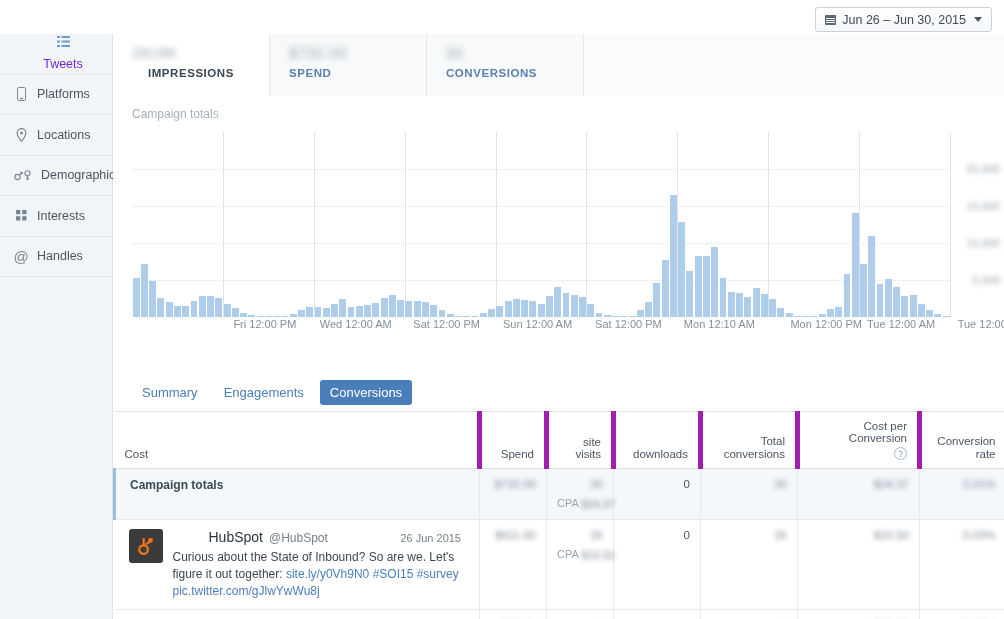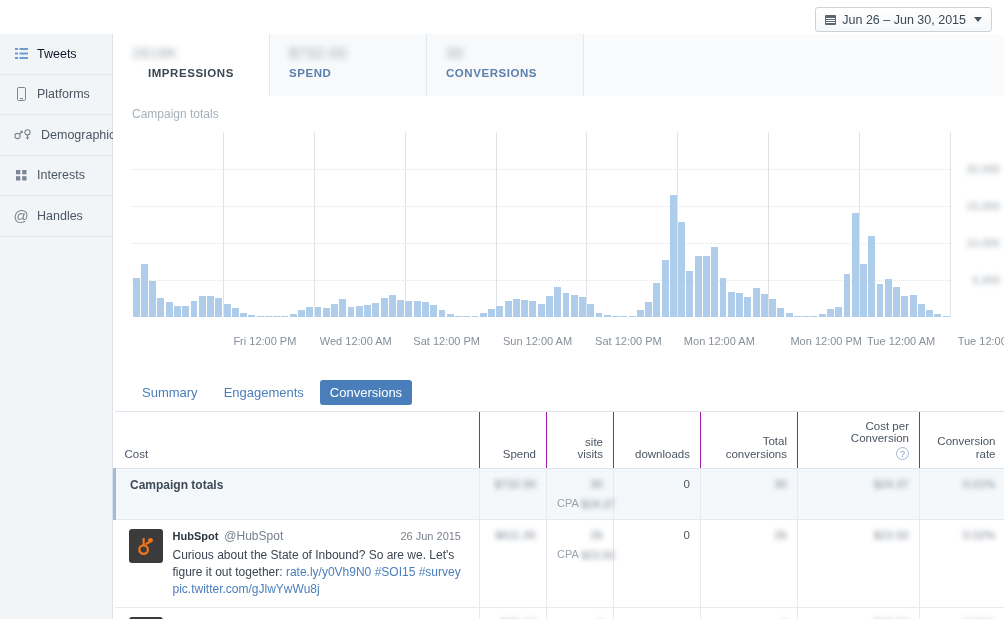--- a/index.html
+++ b/index.html
@@ -52,21 +52,21 @@
     background: #f2f5f8;
     border-right: 1px solid #dde3e9;
   }
   .side-item {
     height: 40.5px; padding-left: 14px;
     display: flex; align-items: center; gap: 9px;
     border-bottom: 1px solid #e2e7ec;
     font-size: 12.5px; color: #4b5663;
     cursor: pointer;
   }
-  .side-item.active { color: #0f172a; }
+  .side-item.active { color: #6d28d9; flex-direction: column; }
   .side-ico {
     width: 14px; height: 14px; flex: 0 0 14px;
     display: flex; align-items: center; justify-content: center;
     color: #7a8694; font-size: 12px; line-height: 1;
   }
   .side-item.active .side-ico { color: #6f9bd1; }
   .side-ico svg { display: block; }
 
   
   .main {
@@ -124,21 +124,21 @@
   }
   .bars {
     position: absolute; left: 0; bottom: 0; width: 100%; height: 100%;
     display: flex; align-items: flex-end;
   }
   .bar { flex: 1 1 0; margin: 0 0.7px; background: #aecdeb; min-height: 0; }
   .xaxis {
     position: absolute; left: 19px; top: 222px; width: 818px; height: 18px;
   }
   .xlabel {
-    position: absolute; top: 17px;
+    position: absolute; top: 0;
     font-size: 11px; color: #858f9a;
     transform: translateX(-50%);
     white-space: nowrap;
   }
   .yaxis {
     position: absolute; left: 845px; top: 36px; width: 50px; height: 185px;
   }
   .ylabel {
     position: absolute; right: 8px;
     font-size: 11px; color: #9aa4ae;
@@ -155,21 +155,21 @@
     padding: 5px 10px; border-radius: 3px;
     font-size: 13px; color: #4a7ebb; cursor: pointer;
   }
   .subtab.active { background: #4a7ebb; color: #fff; font-weight: normal; }
 
   
   .tbl { width: 891px; border-collapse: collapse; table-layout: fixed; }
   .tbl th {
     border-top: 1px solid #dde3e9;
     border-bottom: 1px solid #dde3e9;
-    border-left: 1px solid #a21caf;
+    border-left: 5px solid #a21caf;
     padding: 8px 10px;
     font-size: 11.5px; font-weight: normal; color: #4b5663;
     vertical-align: bottom; text-align: right;
     background: #fff; height: 34px;
   }
   .tbl th.c-tweet { text-align: left; border-left: none; }
   .help-circ {
     display: inline-flex; align-items: center; justify-content: center;
     width: 13px; height: 13px; margin-top: 2px;
     border: 1px solid #9fb9d6; border-radius: 50%;
@@ -199,21 +199,21 @@
   .cpa .blur { vertical-align: middle; }
 
   .tweet-cell { display: flex; gap: 10px; padding-left: 4px; }
   .avatar {
     flex: 0 0 34px; width: 34px; height: 34px;
     background: #3b3b3b; border-radius: 3px;
     display: flex; align-items: center; justify-content: center;
   }
   .tweet-body { flex: 1; }
   .tweet-head { display: flex; align-items: baseline; }
-  .tw-name { font-size: 11px; font-weight: bold; color: #2c3640; }
+  .tw-name { font-size: 14px; font-weight: normal; color: #2c3640; margin-left: 36px; }
   .tw-handle { font-size: 12px; color: #77818d; margin-left: 6px; }
   .tw-date { font-size: 11px; color: #77818d; margin-left: auto; padding-right: 8px; }
   .tw-text {
     margin-top: 4px; font-size: 12px; line-height: 17px; color: #3b4652;
     max-width: 320px;
   }
   .tw-text a { color: #4a7ebb; text-decoration: none; }
 </style>
 </head>
 <body>
@@ -245,20 +245,29 @@
       <span>Tweets</span>
     </div>
     <div class="side-item">
       <span class="side-ico">
         <svg width="9" height="14" viewBox="0 0 9 14">
             <rect x="0.5" y="0.5" width="8" height="13" rx="1.2" fill="none" stroke="currentColor"></rect>
             <rect x="3" y="11" width="3" height="1.2" fill="currentColor"></rect>
           </svg>
       </span>
       <span>Platforms</span>
+    </div>
+    <div class="side-item">
+      <span class="side-ico">
+        <svg width="11" height="14" viewBox="0 0 11 14">
+            <path d="M5.5 0.6C3.1.6 1.2 2.5 1.2 4.9c0 3 4.3 8.4 4.3 8.4s4.3-5.4 4.3-8.4C9.8 2.5 7.9.6 5.5.6z" fill="none" stroke="currentColor" stroke-width="1.2"></path>
+            <circle cx="5.5" cy="4.9" r="1.5" fill="currentColor"></circle>
+          </svg>
+      </span>
+      <span>Locations</span>
     </div>
     <div class="side-item">
       <span class="side-ico" style="width:18px;flex:0 0 18px;">
         <svg width="18" height="13" viewBox="0 0 18 13">
             <g fill="none" stroke="currentColor" stroke-width="1.1">
           <circle cx="3.5" cy="8" r="2.6"></circle>
               <path d="M5.6 6L8 3.6M6.2 3.2h2v2"></path>
           <circle cx="13.5" cy="4.3" r="2.6"></circle>
               <path d="M13.5 7v4.6M11.9 9.7h3.2"></path>
         </g>
@@ -422,21 +431,21 @@
             <div class="bar" title="h97: 400" style="height: 2.96px; background: rgb(174, 205, 235);"></div>
             <div class="bar" title="h98: 200" style="height: 1.48px; background: rgb(174, 205, 235);"></div>
           </div>
       </div>
       <div class="xaxis" id="xaxis-layer">
           <div class="xlabel" style="left: 132.889px;">Fri 12:00 PM</div>
           <div class="xlabel" style="left: 223.778px;">Wed 12:00 AM</div>
           <div class="xlabel" style="left: 314.667px;">Sat 12:00 PM</div>
           <div class="xlabel" style="left: 405.556px;">Sun 12:00 AM</div>
           <div class="xlabel" style="left: 496.444px;">Sat 12:00 PM</div>
-          <div class="xlabel" style="left: 587.333px;">Mon 12:00 AM</div>
+          <div class="xlabel" style="left: 587.333px;">Mon 12:10 AM</div>
           <div class="xlabel" style="left: 678.222px; margin-left: 16px;">Mon 12:00 PM</div>
           <div class="xlabel" style="left: 769.111px;">Tue 12:00 AM</div>
           <div class="xlabel" style="left: 860px;">Tue 12:00 PM</div>
         </div>
       <div class="yaxis" id="yaxis-layer">
           <div class="ylabel" style="top: 37px;">20,000</div>
           <div class="ylabel" style="top: 74px;">15,000</div>
           <div class="ylabel" style="top: 111px;">10,000</div>
           <div class="ylabel" style="top: 148px;">5,000</div>
         </div>
@@ -506,21 +515,21 @@
                       <path d="M10 8.4L14 6.1l1 1.8-4 2.3z"></path>
                     </g>
                   </svg>
                 </div>
                 <div class="tweet-body">
                   <div class="tweet-head">
                     <span class="tw-name">HubSpot</span>
                     <span class="tw-handle">@HubSpot</span>
                     <span class="tw-date">26 Jun 2015</span>
                   </div>
-                  <div class="tw-text">Curious about the State of Inbound? So are we. Let's figure it out together: <a href="#">rate.ly/y0Vh9N0</a> <a href="#">#SOI15</a> <a href="#">#survey</a> <a href="#">pic.twitter.com/gJlwYwWu8j</a></div>
+                  <div class="tw-text">Curious about the State of Inbound? So are we. Let's figure it out together: <a href="#">site.ly/y0Vh9N0</a> <a href="#">#SOI15</a> <a href="#">#survey</a> <a href="#">pic.twitter.com/gJlwYwWu8j</a></div>
                 </div>
               </div>
             </td>
             <td><span class="blur blur-w1">$611.00</span></td>
             <td><span class="blur blur-w2">26</span><div class="cpa"><span>CPA</span> <span class="blur">$23.50</span></div></td>
             <td>0</td>
             <td><span class="blur blur-w2">26</span></td>
             <td><span class="blur blur-w1">$23.50</span></td>
             <td><span class="blur blur-w1">0.02%</span></td>
           </tr>

